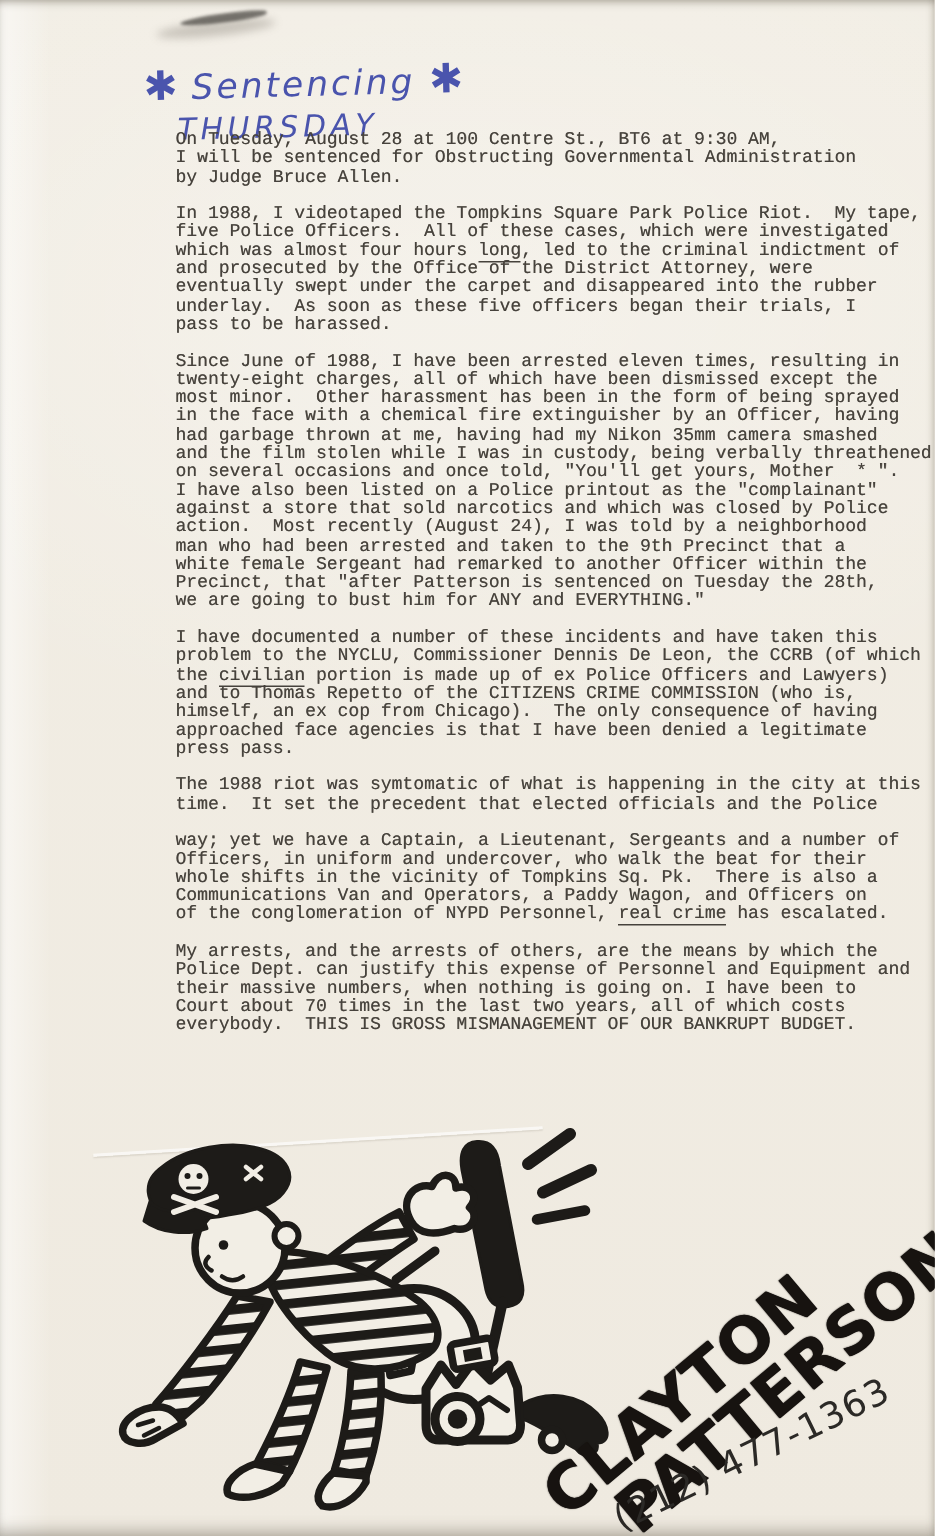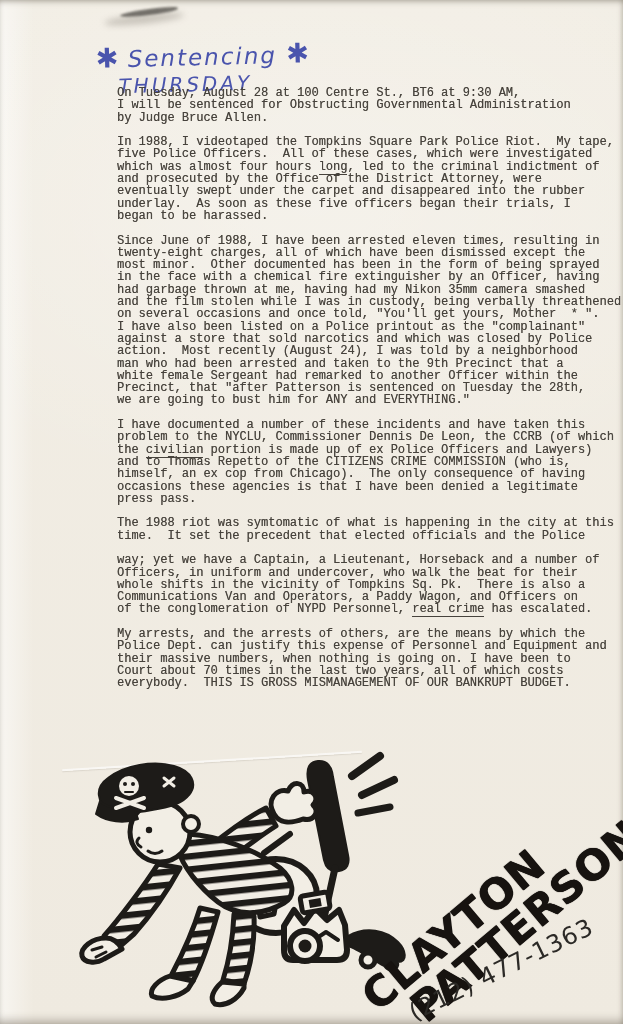--- a/index.html
+++ b/index.html
@@ -90,53 +90,53 @@
         <div class="tline"><span>I will be sentenced for Obstructing Governmental Administration</span></div>
         <div class="tline"><span>by Judge Bruce Allen.</span></div>
       </div>
       <div class="para">
         <div class="tline"><span>In 1988, I videotaped the Tompkins Square Park Police Riot.  My tape,</span></div>
         <div class="tline"><span>five Police Officers.  All of these cases, which were investigated</span></div>
         <div class="tline"><span>which was almost four hours </span><span class="u">long</span><span>, led to the criminal indictment of</span></div>
         <div class="tline"><span>and prosecuted by the Office of the District Attorney, were</span></div>
         <div class="tline"><span>eventually swept under the carpet and disappeared into the rubber</span></div>
         <div class="tline"><span>underlay.  As soon as these five officers began their trials, I</span></div>
-        <div class="tline"><span>began to be harassed.</span></div>
+        <div class="tline"><span>pass to be harassed.</span></div>
       </div>
       <div class="para">
         <div class="tline"><span>Since June of 1988, I have been arrested eleven times, resulting in</span></div>
         <div class="tline"><span>twenty-eight charges, all of which have been dismissed except the</span></div>
-        <div class="tline"><span>most minor.  Other documented has been in the form of being sprayed</span></div>
+        <div class="tline"><span>most minor.  Other harassment has been in the form of being sprayed</span></div>
         <div class="tline"><span>in the face with a chemical fire extinguisher by an Officer, having</span></div>
         <div class="tline"><span>had garbage thrown at me, having had my Nikon 35mm camera smashed</span></div>
         <div class="tline"><span>and the film stolen while I was in custody, being verbally threathened</span></div>
         <div class="tline"><span>on several occasions and once told, "You'll get yours, Mother  * ".</span></div>
         <div class="tline"><span>I have also been listed on a Police printout as the "complainant"</span></div>
         <div class="tline"><span>against a store that sold narcotics and which was closed by Police</span></div>
         <div class="tline"><span>action.  Most recently (August 24), I was told by a neighborhood</span></div>
         <div class="tline"><span>man who had been arrested and taken to the 9th Precinct that a</span></div>
         <div class="tline"><span>white female Sergeant had remarked to another Officer within the</span></div>
         <div class="tline"><span>Precinct, that "after Patterson is sentenced on Tuesday the 28th,</span></div>
         <div class="tline"><span>we are going to bust him for ANY and EVERYTHING."</span></div>
       </div>
       <div class="para">
         <div class="tline"><span>I have documented a number of these incidents and have taken this</span></div>
         <div class="tline"><span>problem to the NYCLU, Commissioner Dennis De Leon, the CCRB (of which</span></div>
         <div class="tline"><span>the </span><span class="u">civilian</span><span> portion is made up of ex Police Officers and Lawyers)</span></div>
         <div class="tline"><span>and to Thomas Repetto of the CITIZENS CRIME COMMISSION (who is,</span></div>
         <div class="tline"><span>himself, an ex cop from Chicago).  The only consequence of having</span></div>
-        <div class="tline"><span>occasions these agencies is that I have been denied a legitimate</span></div>
+        <div class="tline"><span>approached face agencies is that I have been denied a legitimate</span></div>
         <div class="tline"><span>press pass.</span></div>
       </div>
       <div class="para">
         <div class="tline"><span>The 1988 riot was symtomatic of what is happening in the city at this</span></div>
         <div class="tline"><span>time.  It set the precedent that elected officials and the Police</span></div>
       </div>
       <div class="para">
-        <div class="tline"><span>way; yet we have a Captain, a Lieutenant, Horseback and a number of</span></div>
+        <div class="tline"><span>way; yet we have a Captain, a Lieutenant, Sergeants and a number of</span></div>
         <div class="tline"><span>Officers, in uniform and undercover, who walk the beat for their</span></div>
         <div class="tline"><span>whole shifts in the vicinity of Tompkins Sq. Pk.  There is also a</span></div>
         <div class="tline"><span>Communications Van and Operators, a Paddy Wagon, and Officers on</span></div>
         <div class="tline"><span>of the conglomeration of NYPD Personnel, </span><span class="u">real crime</span><span> has escalated.</span></div>
       </div>
       <div class="para">
         <div class="tline"><span>My arrests, and the arrests of others, are the means by which the</span></div>
         <div class="tline"><span>Police Dept. can justify this expense of Personnel and Equipment and</span></div>
         <div class="tline"><span>their massive numbers, when nothing is going on. I have been to</span></div>
         <div class="tline"><span>Court about 70 times in the last two years, all of which costs</span></div>

